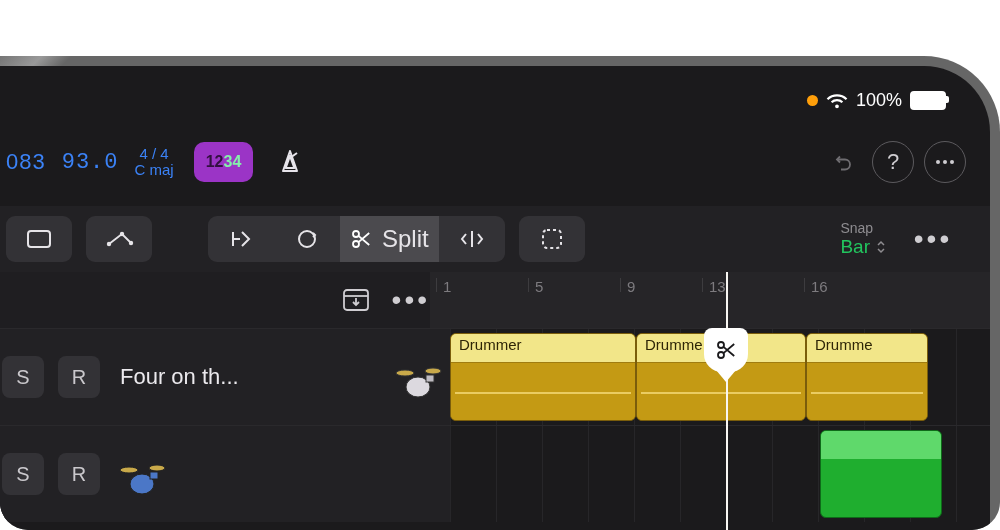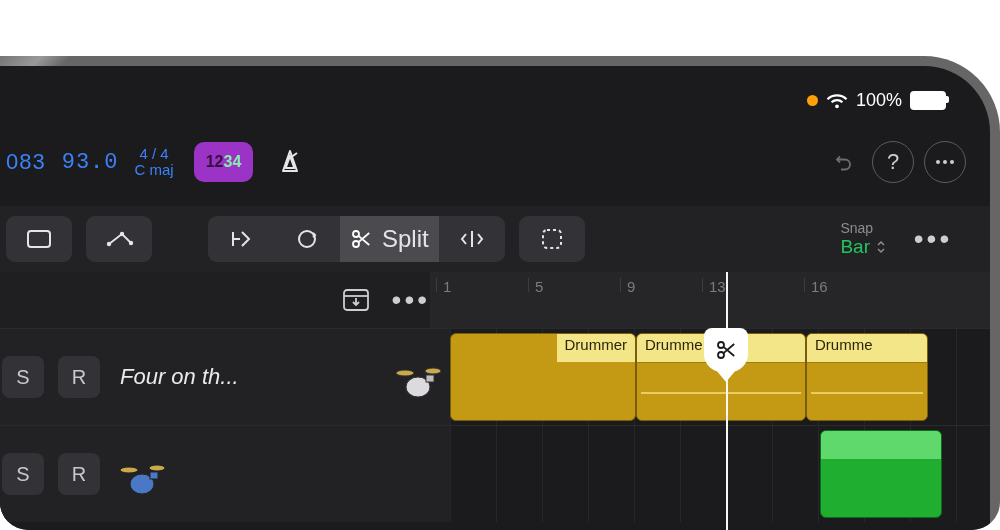--- a/index.html
+++ b/index.html
@@ -43,21 +43,21 @@
   .ruler{position:absolute;left:448px;top:206px;right:0;height:56px;background:#262528;display:flex;align-items:flex-start;color:#7d7b7f;font-size:15px;}
   .ruler .tick{position:absolute;top:6px;border-left:1px solid #3d3c3f;height:14px;padding-left:6px;}
   .playhead{position:absolute;top:206px;bottom:0;width:2px;background:#f8f6f2;z-index:30;}
   .ph-handle{position:absolute;top:262px;transform:translateX(-50%);width:44px;height:44px;background:#fff;border-radius:8px 8px 18px 18px;display:flex;align-items:center;justify-content:center;z-index:31;}
   .ph-handle:after{content:"";position:absolute;bottom:-10px;left:50%;transform:translateX(-50%);border-left:10px solid transparent;border-right:10px solid transparent;border-top:12px solid #fff;}
   
   .tracks{position:absolute;left:0;top:262px;right:0;bottom:0;}
   .track{height:96px;display:flex;align-items:stretch;border-top:1px solid #2a292c;}
   .thead{width:448px;background:#222124;display:flex;align-items:center;padding-left:20px;gap:14px;}
   .sq{width:42px;height:42px;border-radius:8px;background:#333236;display:flex;align-items:center;justify-content:center;font-size:20px;color:#cac8cc;}
-  .tname{font-size:22px;color:#ebe9ed;flex:1;white-space:nowrap;overflow:hidden;text-overflow:ellipsis;margin-left:6px;font-style:italic;}
+  .tname{font-size:22px;color:#ebe9ed;flex:1;white-space:nowrap;overflow:hidden;text-overflow:ellipsis;margin-left:6px;}
   .drumico{width:56px;height:56px;border-radius:8px;display:flex;align-items:center;justify-content:center;margin-right:4px;}
   .lane{flex:1;position:relative;background:#1b1a1c;background-image:linear-gradient(90deg,#272629 1px,transparent 1px);background-size:46px 100%;}
   .region{position:absolute;top:4px;bottom:4px;border-radius:6px;overflow:hidden;display:flex;flex-direction:column;}
   .region .hdr{height:24px;font-size:15px;padding:2px 8px;color:#2e2506;font-weight:500;white-space:nowrap;overflow:hidden;}
   .region.yellow{background:#c49a14;border:1px solid #7a5d0b;}
   .region.yellow .hdr{background:#f2e689;}
   .region.yellow .body{background:#c49a14;border-top:1px solid #a07c0f;}
   .region.green{background:#1fae2f;border:1px solid #0e6b19;}
   .region.green .hdr{background:#5fd96b;}
   .region .body{flex:1;position:relative;}
@@ -222,21 +222,21 @@
             <div class="drumico">
               <svg width="50" height="44" viewBox="0 0 50 44">
                   <ellipse cx="25" cy="32" rx="12" ry="10" fill="#dcd9df" stroke="#333" stroke-width="1"></ellipse>
                   <ellipse cx="12" cy="18" rx="9" ry="3" fill="#c9a94a" stroke="#333"></ellipse>
                   <ellipse cx="40" cy="16" rx="8" ry="3" fill="#c9a94a" stroke="#333"></ellipse>
                   <rect x="33" y="20" width="8" height="7" fill="#bfbcc2" stroke="#333"></rect>
                 </svg>
             </div>
           </div>
           <div class="lane">
-            <div class="region yellow" style="left:0;width:184px;align-items:flex-end;">
+            <div class="region yellow" style="left:0;width:184px;">
               <div class="hdr">Drummer</div>
               <div class="body">
                   <div class="wave"></div>
                 </div>
             </div>
             <div class="region yellow" style="left:186px;width:168px;">
               <div class="hdr">Drumme</div>
               <div class="body">
                   <div class="wave"></div>
                 </div>

